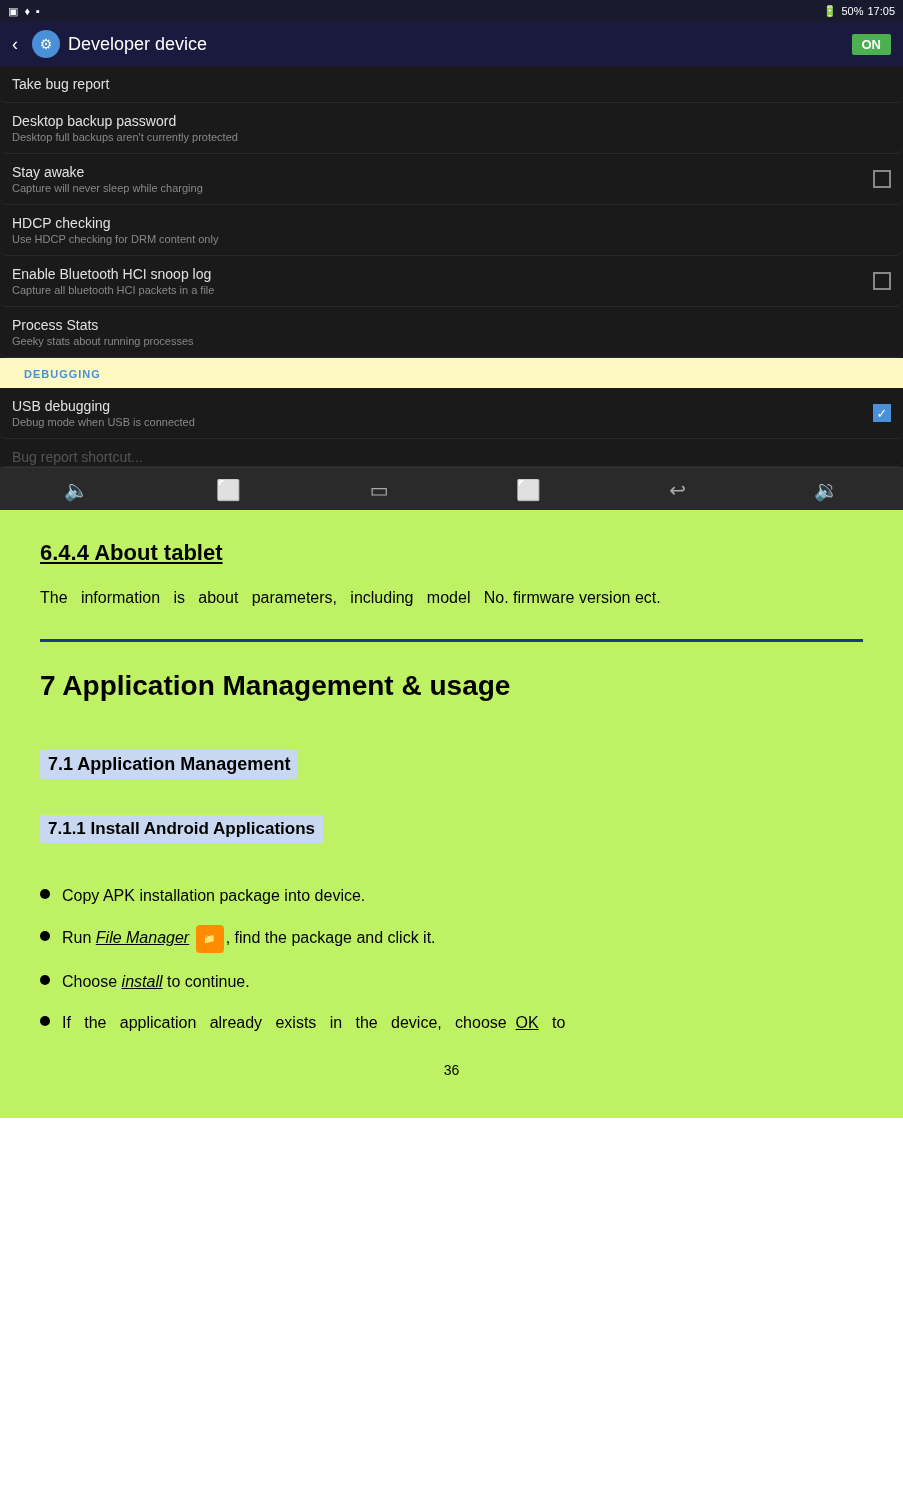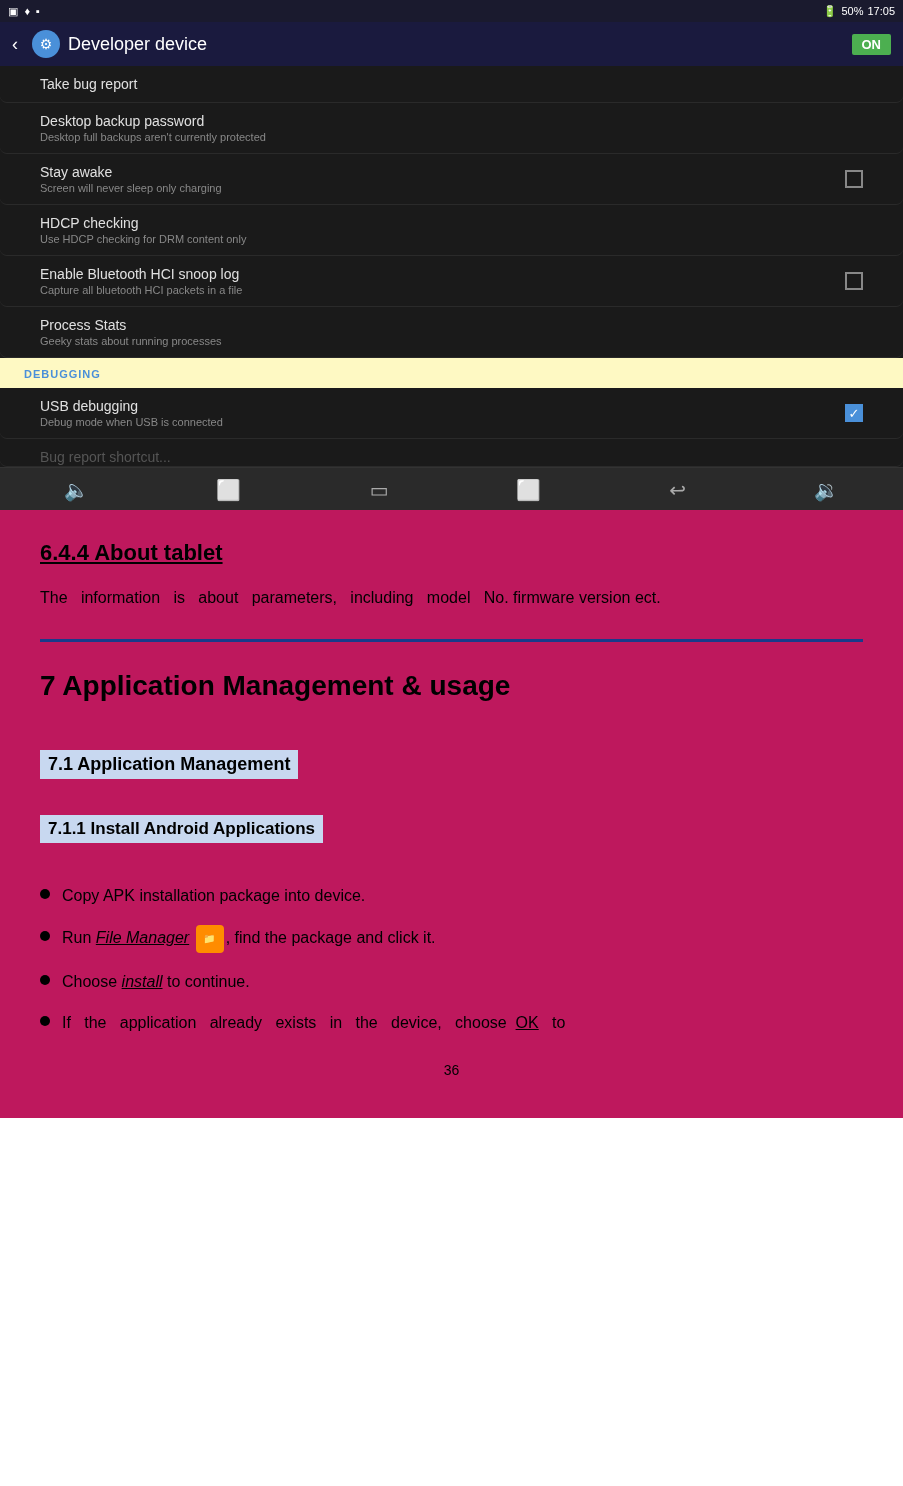--- a/index.html
+++ b/index.html
@@ -82,21 +82,21 @@
       font-weight: bold;
       border-radius: 2px;
       text-align: center;
     }
 
     .settings-list {
       background: #1a1a1a;
       flex: 1;
     }
     .settings-item {
-      padding: 10px 40px;
+      padding: 10px 12px;
       border-bottom: 1px solid #2a2a2a;
       cursor: pointer;
       border-radius: 7px;
     }
     .settings-item-title {
       color: #e0e0e0;
       font-size: 14px;
     }
     .settings-item-sub {
       color: #888;
@@ -143,21 +143,21 @@
       border-top: 1px solid #333;
     }
     .nav-icon {
       color: #aaa;
       font-size: 20px;
     }
 
     
     .doc-area {
       padding: 30px 40px 20px 40px;
-      background: #be185d;
+      background: #bef264;
     }
 
     .section-heading-main {
       font-size: 22px;
       font-weight: bold;
       color: #000;
       margin-bottom: 18px;
       text-decoration: underline;
     }
 
@@ -303,21 +303,21 @@
           <div class="settings-item-title">Desktop backup password</div>
           <div class="settings-item-sub">Desktop full backups aren't currently protected</div>
         </div>
       </div>
     </div>
 
     <div class="settings-item">
       <div class="settings-item-row">
         <div>
           <div class="settings-item-title">Stay awake</div>
-          <div class="settings-item-sub">Screen will never sleep only charging</div>
+          <div class="settings-item-sub">Capture will never sleep while charging</div>
         </div>
         <div class="checkbox-empty"></div>
       </div>
     </div>
 
     <div class="settings-item">
       <div class="settings-item-row">
         <div>
           <div class="settings-item-title">HDCP checking</div>
           <div class="settings-item-sub">Use HDCP checking for DRM content only</div>

